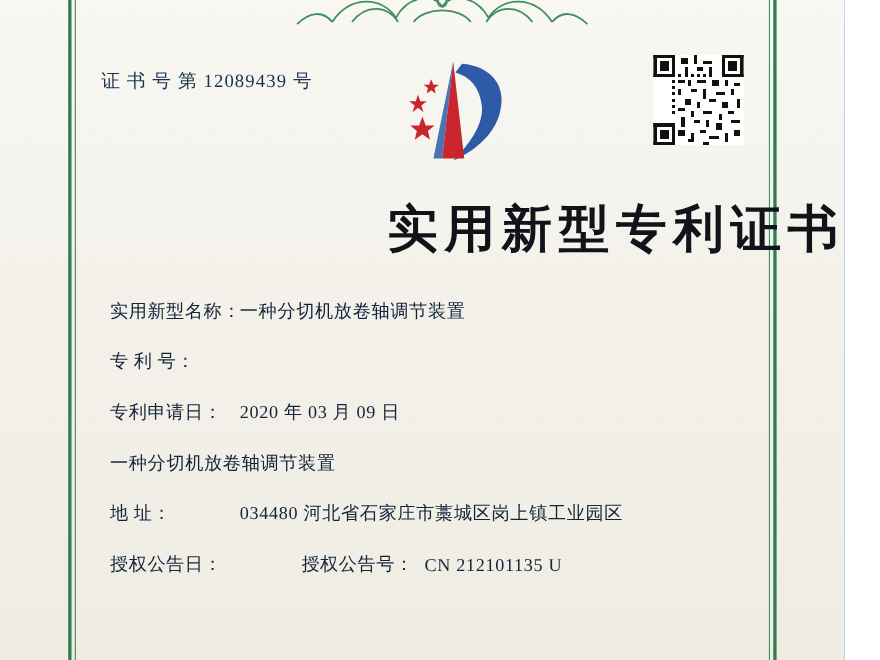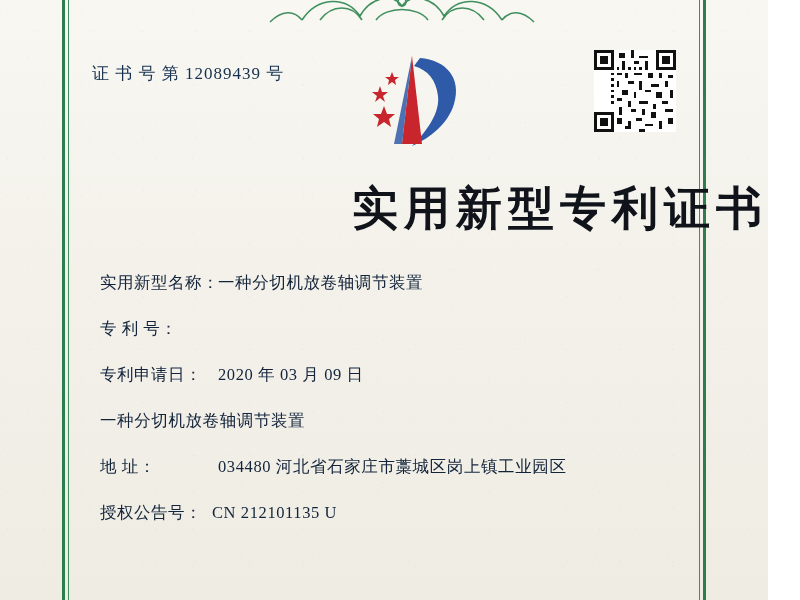--- a/index.html
+++ b/index.html
@@ -140,20 +140,22 @@
     margin-bottom: 10px;
     font-size: 16.5px;
     color: #12233a;
     white-space: nowrap;
   }
   .row-split .half {
     display: flex;
     align-items: baseline;
   }
   .row-split .half.second {
+    margin-left: 56px;
+    align-items: flex-end;
   }
   .row-split .half .field-label {
     width: 118px;
     flex: 0 0 118px;
   }
   .row-split .half.second .field-label {
     width: 112px;
     flex: 0 0 112px;
   }
 
@@ -309,20 +311,21 @@
     <div class="field-row">
       <span class="field-value">一种分切机放卷轴调节装置</span>
     </div>
     <div class="field-row">
       <span class="field-label">地    址：</span>
       <span class="field-value">034480 河北省石家庄市藁城区岗上镇工业园区</span>
     </div>
 
     <div class="row-split">
       <div class="half">
+        <span class="field-label">授权公告日：</span>
       </div>
       <div class="half second">
         <span class="field-label">授权公告号：</span>
         <span class="field-value">CN 212101135 U</span>
       </div>
     </div>
   </div>
 </div>
 
 </body></html>

